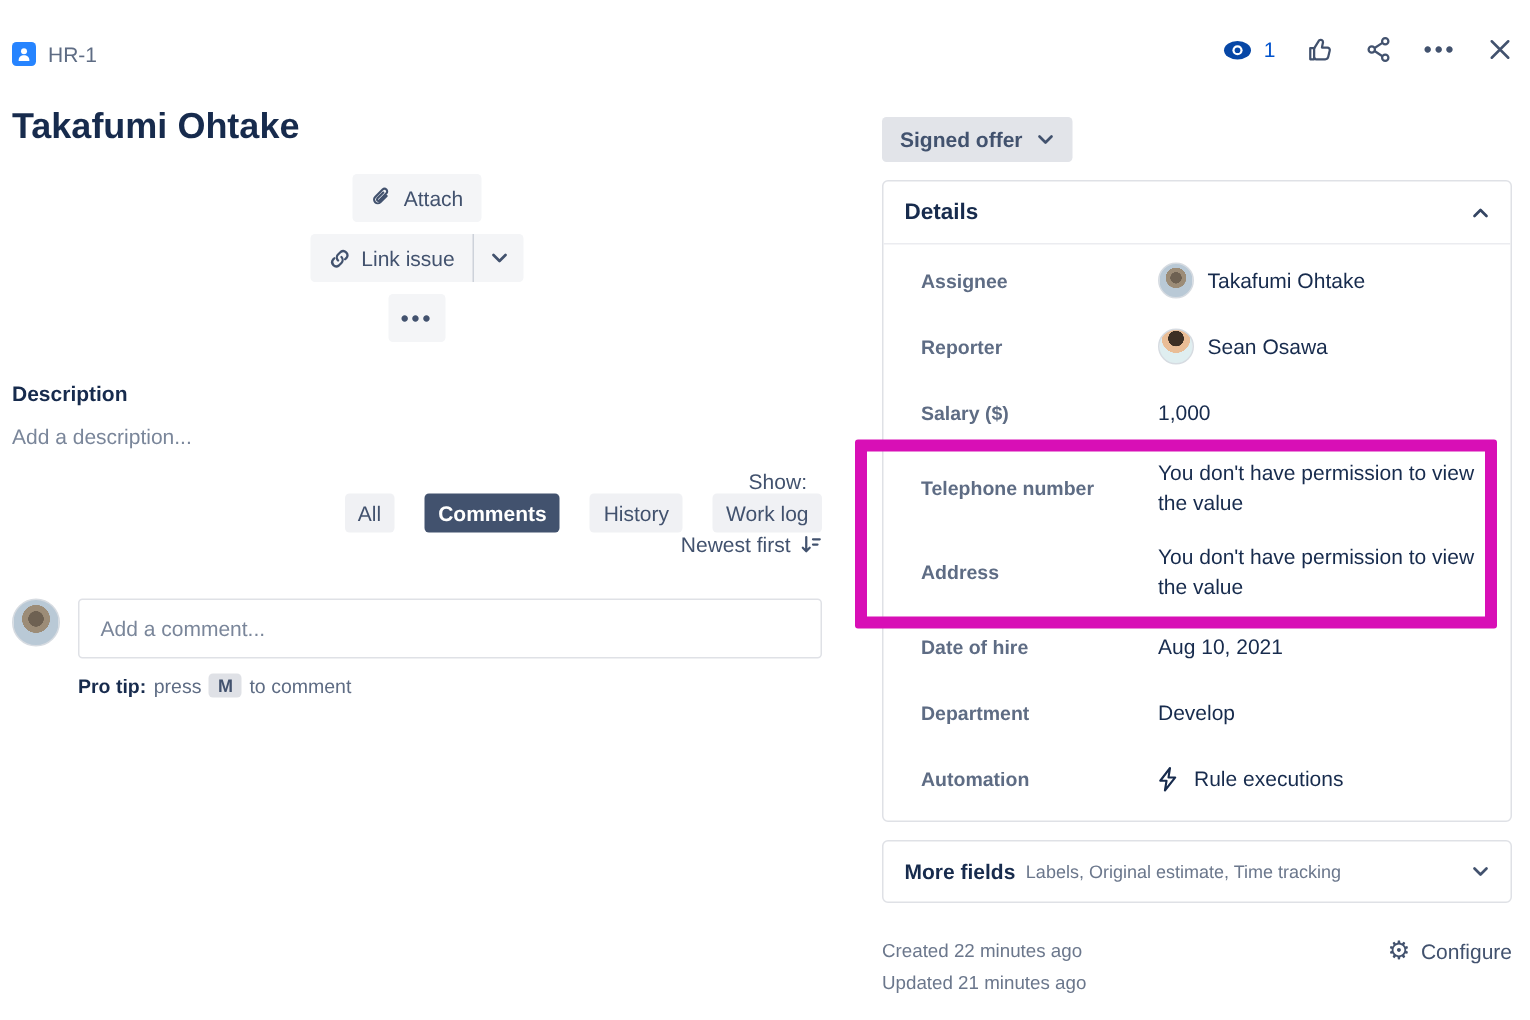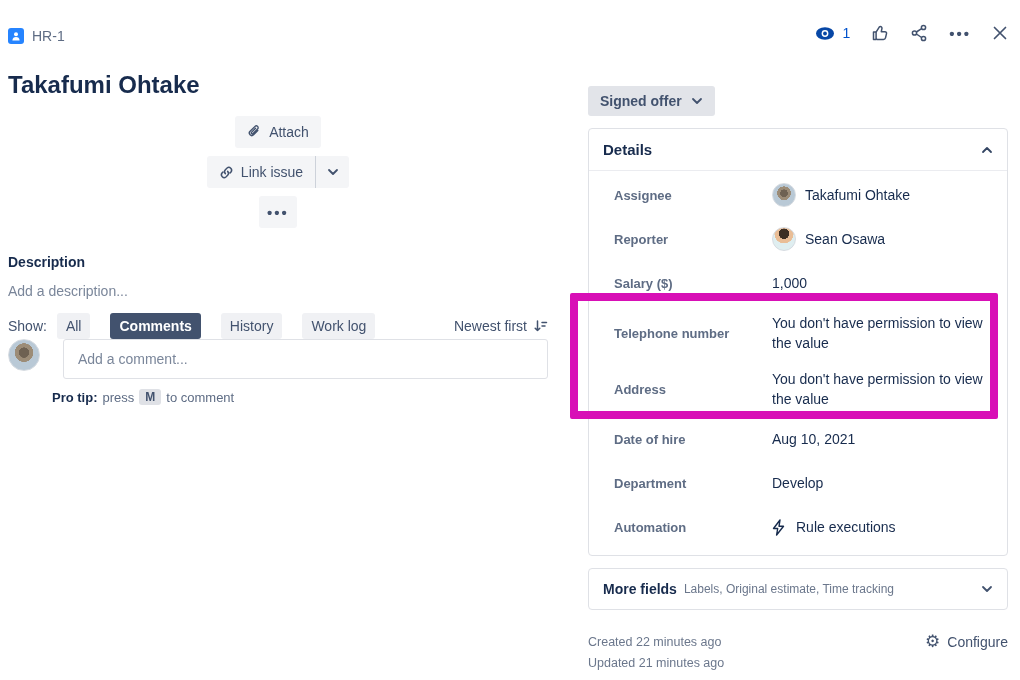--- a/index.html
+++ b/index.html
@@ -21,30 +21,30 @@
   .btn-group { display:flex; align-items:stretch; background:#F4F5F7; border-radius:3px; }
   .btn-group .btn { background:transparent; }
   .btn-caret { width:34px; display:flex; align-items:center; justify-content:center;
     border-left:1px solid #CDD2DA; cursor:pointer; }
   .btn-more { width:38px; justify-content:center; padding:0; font-weight:700; letter-spacing:1px; }
 
   .section-label { font-size:14px; font-weight:700; color:#172B4D; }
   .desc-label { margin-top:26px; }
   .desc-placeholder { margin-top:13px; font-size:14px; color:#7A869A; cursor:text; }
   .activity-label { margin-top:54px; }
-  .show-row { margin-top:14px; display:flex; align-items:center; }
+  .show-row { margin-top:14px; display:flex; align-items:flex-end;flex-direction:column; }
   .show-label { font-size:14px; color:#42526E; margin-right:10px; }
   .filters { display:flex; gap:20px; }
   .filter-btn { height:26px; padding:0 9px; border:none; border-radius:3px; background:#F0F1F4;
     color:#42526E; font-size:14px; font-family:inherit; cursor:pointer; }
   .filter-btn.selected { background:#42526E; color:#fff; font-weight:700; }
   .sort-btn { margin-left:auto; display:flex; align-items:center; gap:6px; background:none;
     border:none; font-family:inherit; font-size:14px; font-weight:500; color:#42526E; cursor:pointer; }
 
-  .comment-row { display:flex; gap:23px; align-items:flex-start; }
+  .comment-row { margin-top:28px; display:flex; gap:12px; align-items:flex-start; }
   .avatar { border-radius:50%; flex:0 0 auto; }
   .avatar-32 { width:32px; height:32px; }
   .avatar-24 { width:24px; height:24px; }
   .avatar-lantern { background:
       radial-gradient(circle at 50% 42%, #6e6152 0 22%, #9c8c77 23% 40%, #b9c9d6 41%);
       border:1px solid #d6dbe1; }
   .avatar-person { background:
       radial-gradient(circle at 50% 26%, #3d2f24 0 26%, #e9bd96 27% 48%, #dfeef0 49%);
       border:1px solid #d6dbe1; }
   .comment-box { flex:1; height:40px; border:1px solid #DFE1E6; border-radius:3px;
@@ -57,21 +57,21 @@
 
   
   .header-actions { position:absolute; top:24px; right:12px; display:flex; align-items:center; gap:21px; }
   .watchers { display:flex; align-items:center; gap:7px; cursor:pointer; }
   .watch-count { font-size:14px; color:#0052CC; }
   .icon-btn { background:none; border:none; cursor:pointer; display:flex; align-items:center;
     padding:0; color:#42526E; }
   .dots { font-size:15px; letter-spacing:2px; color:#42526E; font-weight:700; }
 
   
-  .right-col { position:absolute; left:588px; top:8px; width:420px; }
+  .right-col { position:absolute; left:588px; top:0; width:420px; }
   .status-btn { margin-top:78px; display:inline-flex; align-items:center; gap:9px; height:30px;
     padding:0 12px; background:#E2E4E9; border:none; border-radius:3px; font-size:14px;
     font-weight:600; color:#42526E; font-family:inherit; cursor:pointer; }
   .card { border:1px solid #DFE1E6; border-radius:4px; background:#fff; }
   .details-card { margin-top:12px; }
   .card-header { display:flex; align-items:center; justify-content:space-between;
     padding:12px 14px; border-bottom:1px solid #EBECF0; cursor:pointer; }
   .card-title { font-size:15px; font-weight:700; color:#172B4D; }
   .card-body { padding:2px 14px 6px 14px; }
   .field-row { display:grid; grid-template-columns:158px 1fr; align-items:center; min-height:44px; padding:4px 0;margin-left:11px; }

